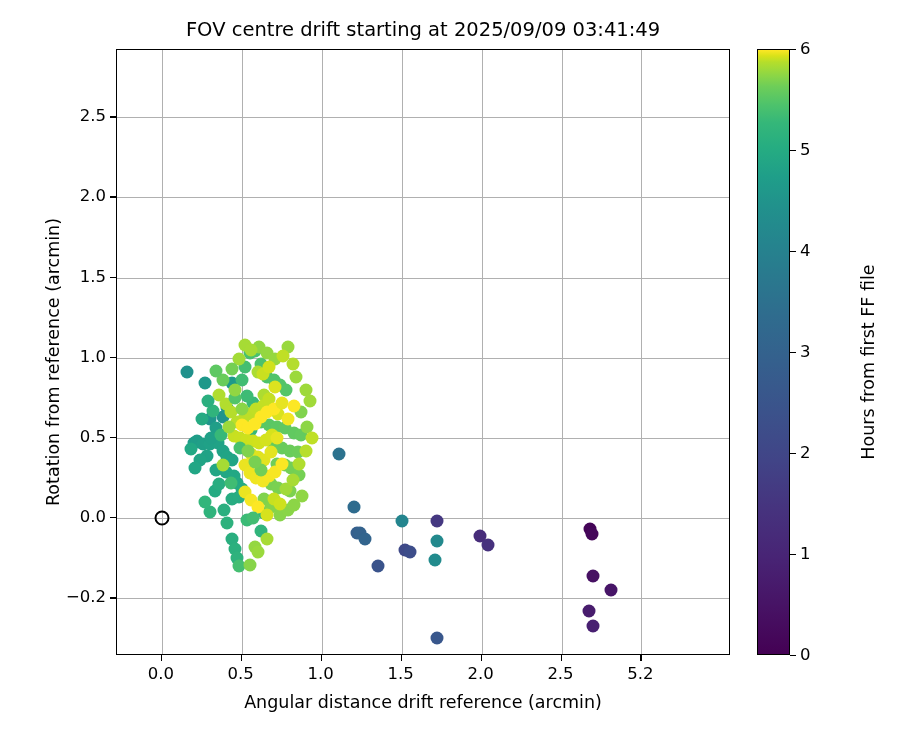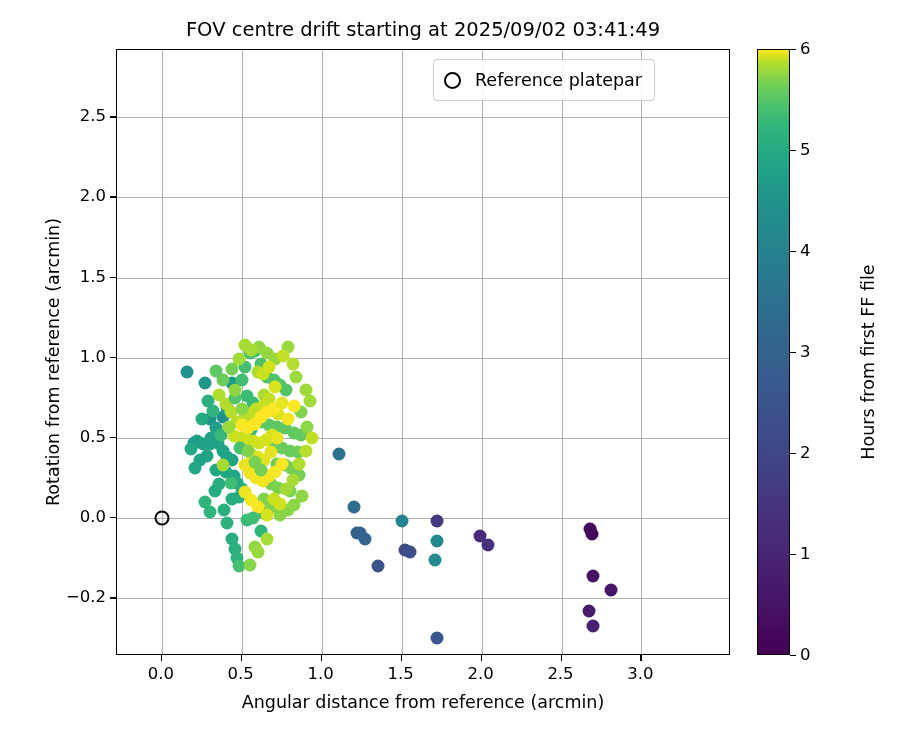--- a/index.html
+++ b/index.html
@@ -188,21 +188,21 @@
     transform: rotate(-90deg);
     transform-origin: center center;
     white-space: nowrap;
   }
 </style>
 </head>
 <body>
 
 <div id="figure">
 
-  <div id="plot-title">FOV centre drift starting at 2025/09/02 03:41:49</div>
+  <div id="plot-title">FOV centre drift starting at 2025/09/09 03:41:49</div>
 
   <div id="axes">
       <div class="gridline-v" style="left: 44.7708px;"></div>
       <div class="gridline-v" style="left: 124.719px;"></div>
       <div class="gridline-v" style="left: 204.667px;"></div>
       <div class="gridline-v" style="left: 284.615px;"></div>
       <div class="gridline-v" style="left: 364.562px;"></div>
       <div class="gridline-v" style="left: 444.51px;"></div>
       <div class="gridline-v" style="left: 524.458px;"></div>
       <div class="gridline-h" style="top: 548.286px;"></div>
@@ -394,46 +394,42 @@
       <div class="pt" style="left: 105.531px; top: 415.222px; width: 13px; height: 13px; background: rgb(166, 219, 53);"></div>
       <div class="pt" style="left: 145.505px; top: 323.841px; width: 13px; height: 13px; background: rgb(201, 224, 32);"></div>
       <div class="pt" style="left: 151.901px; top: 317.429px; width: 13px; height: 13px; background: rgb(209, 225, 28);"></div>
       <div class="pt" style="left: 158.297px; top: 336.667px; width: 13px; height: 13px; background: rgb(220, 227, 31);"></div>
       <div class="pt" style="left: 164.693px; top: 352.698px; width: 13px; height: 13px; background: rgb(231, 228, 33);"></div>
       <div class="pt" style="left: 171.089px; top: 368.73px; width: 13px; height: 13px; background: rgb(242, 230, 35);"></div>
       <div class="pt" style="left: 177.484px; top: 355.905px; width: 13px; height: 13px; background: rgb(252, 231, 37);"></div>
       <div id="ref-marker" style="left: 44.7708px; top: 468.127px;"></div>
     </div>
 
-  <div id="legend">
-    <div id="legend-marker"></div>
-    <div id="legend-label">Reference platepar</div>
-  </div>
-
-  <div id="xlabel">Angular distance from reference (arcmin)</div>
+
+  <div id="xlabel">Angular distance drift reference (arcmin)</div>
   <div id="ylabel">Rotation from reference (arcmin)</div>
 
   <div id="colorbar"></div>
   <div id="cb-label">Hours from first FF file</div>
 
   <div id="ticks-layer">
       <div class="tick-x" style="left: 160.771px;"></div>
       <div class="ticklabel-x" style="left: 160.771px;">0.0</div>
       <div class="tick-x" style="left: 240.719px;"></div>
       <div class="ticklabel-x" style="left: 240.719px;">0.5</div>
       <div class="tick-x" style="left: 320.667px;"></div>
       <div class="ticklabel-x" style="left: 320.667px;">1.0</div>
       <div class="tick-x" style="left: 400.615px;"></div>
       <div class="ticklabel-x" style="left: 400.615px;">1.5</div>
       <div class="tick-x" style="left: 480.562px;"></div>
       <div class="ticklabel-x" style="left: 480.562px;">2.0</div>
       <div class="tick-x" style="left: 560.51px;"></div>
       <div class="ticklabel-x" style="left: 560.51px;">2.5</div>
       <div class="tick-x" style="left: 640.458px;"></div>
-      <div class="ticklabel-x" style="left: 640.458px;">3.0</div>
+      <div class="ticklabel-x" style="left: 640.458px;">5.2</div>
       <div class="tick-y" style="top: 597.286px;"></div>
       <div class="ticklabel-y" style="top: 597.286px;">−0.2</div>
       <div class="tick-y" style="top: 517.127px;"></div>
       <div class="ticklabel-y" style="top: 517.127px;">0.0</div>
       <div class="tick-y" style="top: 436.968px;"></div>
       <div class="ticklabel-y" style="top: 436.968px;">0.5</div>
       <div class="tick-y" style="top: 356.81px;"></div>
       <div class="ticklabel-y" style="top: 356.81px;">1.0</div>
       <div class="tick-y" style="top: 276.651px;"></div>
       <div class="ticklabel-y" style="top: 276.651px;">1.5</div>

